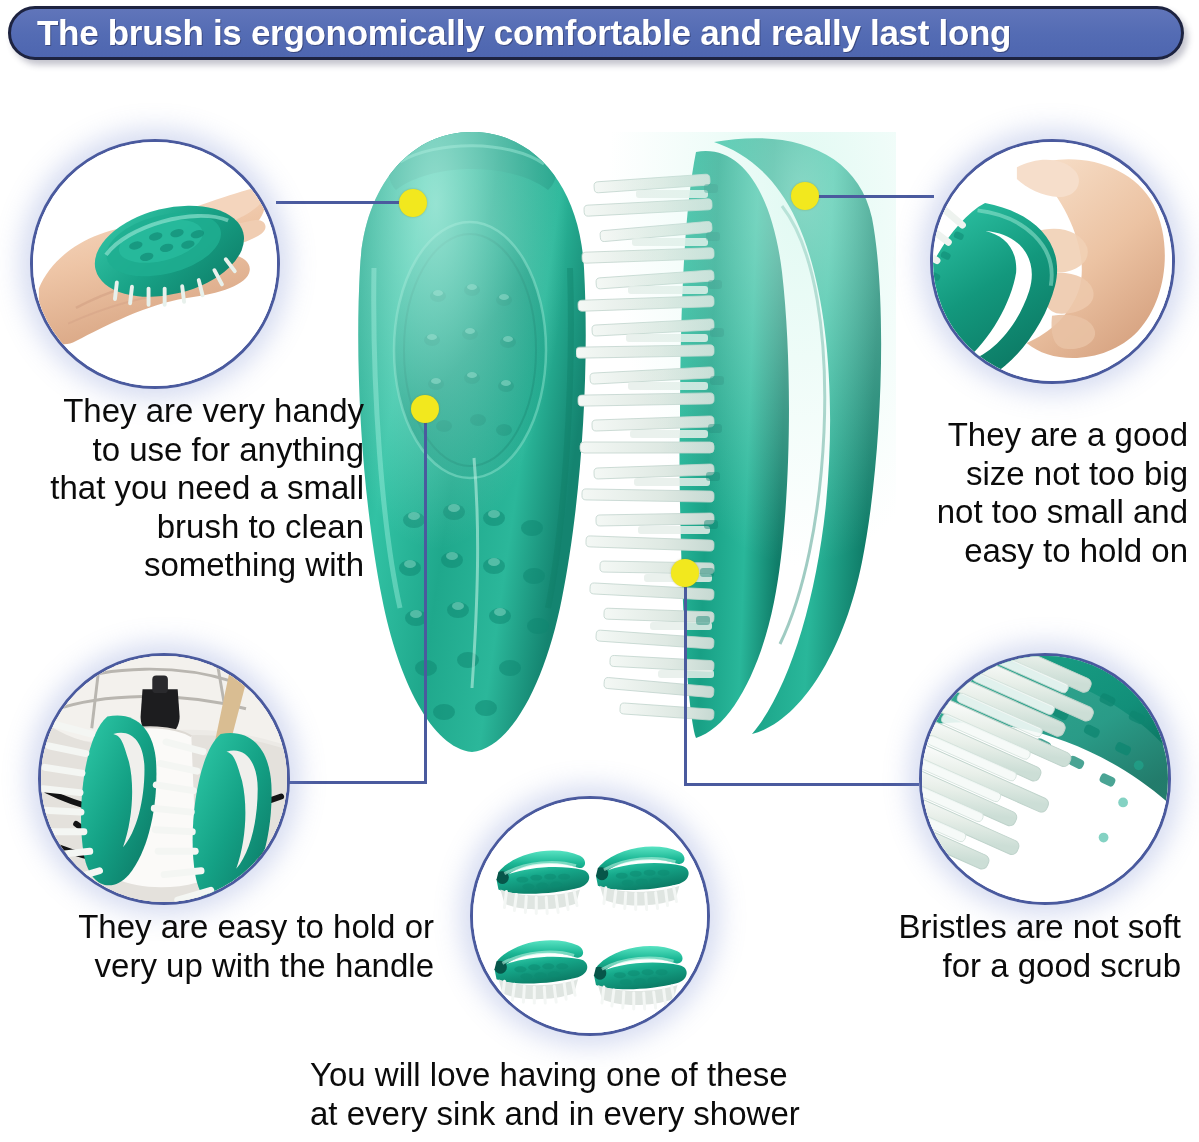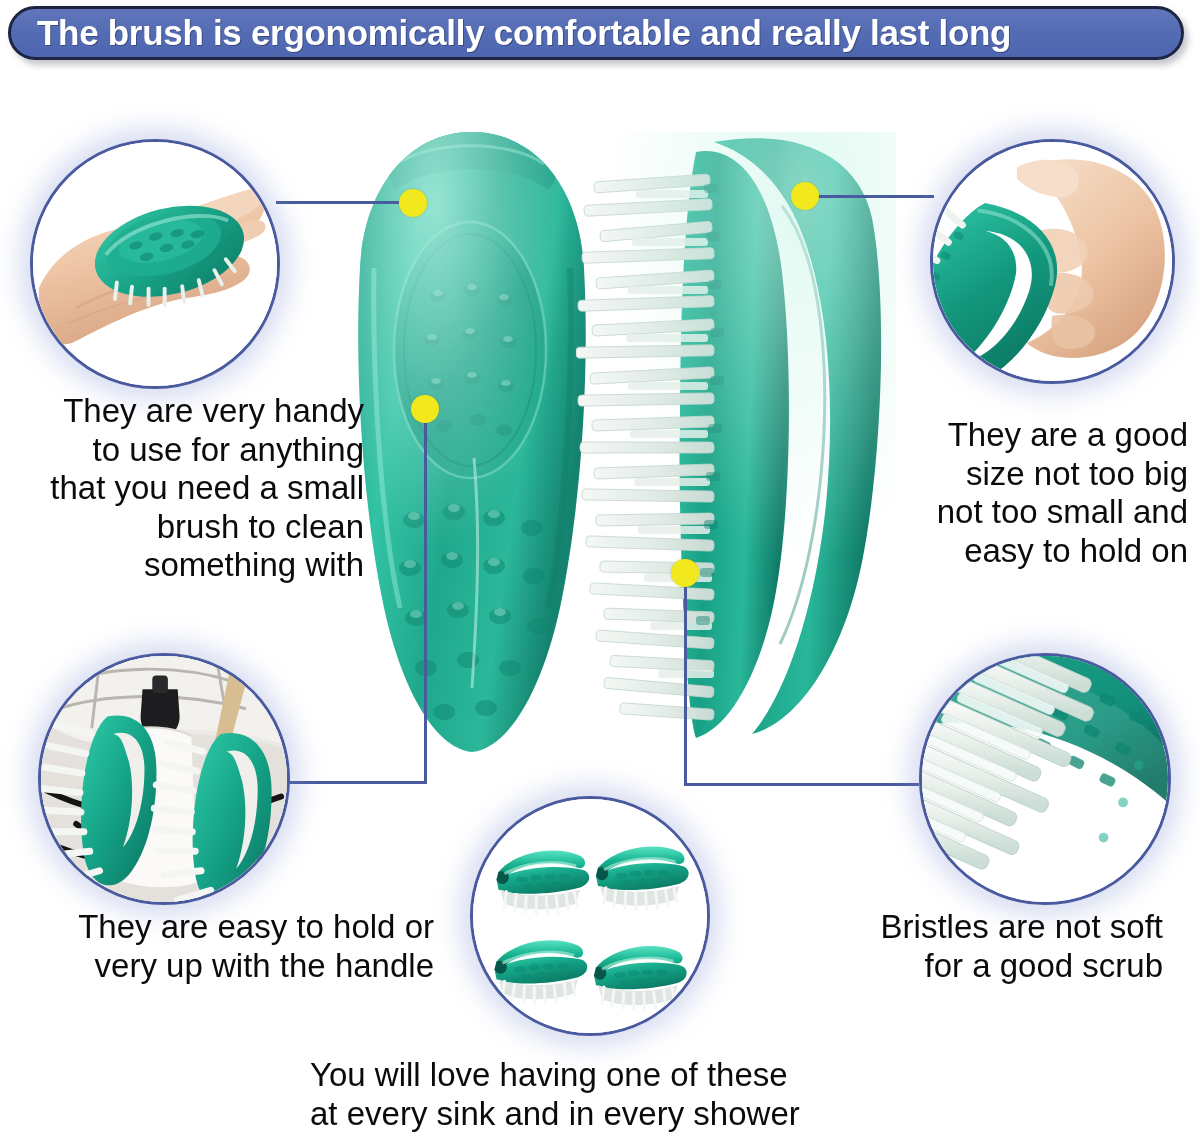--- a/index.html
+++ b/index.html
@@ -621,17 +621,17 @@
 something with</div>
 
 <div class="caption" style="left:916px; top:416px; width:272px;">They are a good
 size not too big
 not too small and
 easy to hold on</div>
 
 <div class="caption" style="left:14px; top:908px; width:420px;">They are easy to hold or
 very up with the handle</div>
 
-<div class="caption" style="left:845px; top:908px; width:318px;">Bristles are not soft
+<div class="caption" style="left:863px; top:908px; width:318px;">Bristles are not soft
 for a good scrub</div>
 
 <div class="caption center" style="left:310px; top:1056px; width:580px;">You will love having one of these
 at every sink and in every shower</div>
 
 </body></html>

